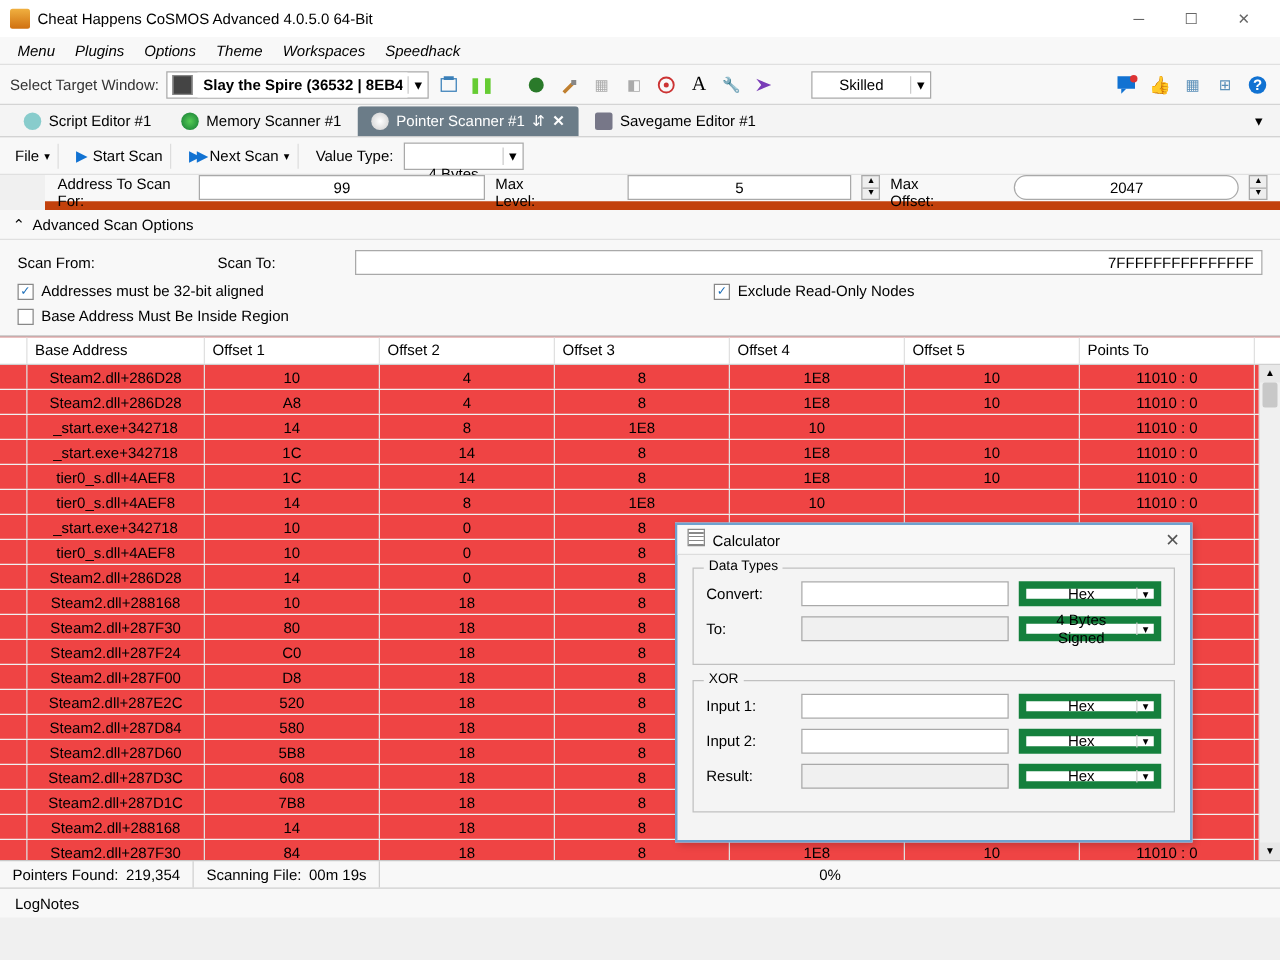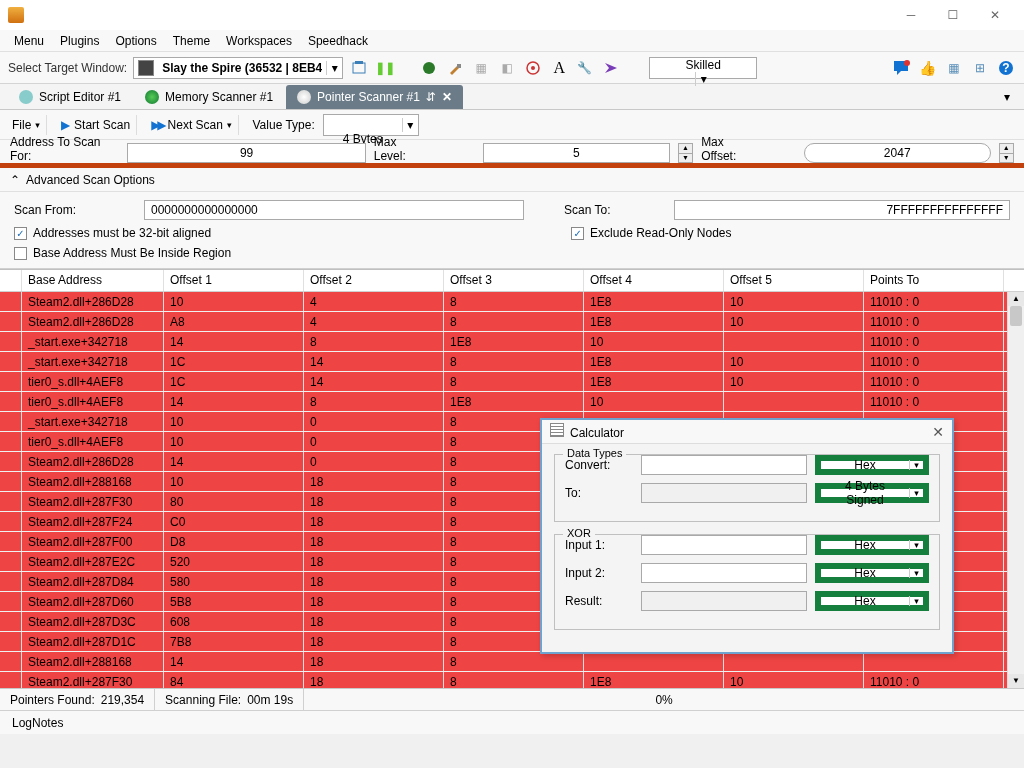--- a/index.html
+++ b/index.html
@@ -3,82 +3,83 @@
 <meta charset="utf-8">
 <style>
 * { box-sizing: border-box; margin: 0; padding: 0; font-family: 'Segoe UI', Tahoma, sans-serif; font-size: 12px; }
 body { background: #f0f0f0; width: 1024px; height: 768px; overflow: hidden; position: relative; }
 .titlebar { height: 30px; background: #fff; display: flex; align-items: center; padding: 0 8px; justify-content: space-between; }
 .titlebar .left { display: flex; align-items: center; gap: 6px; }
 .titlebar .title-icon { width: 16px; height: 16px; background: linear-gradient(#f0b040,#d07010); border-radius: 2px; display: inline-block; }
 .win-controls { display: flex; gap: 0; }
 .win-btn { width: 42px; height: 28px; display: flex; align-items: center; justify-content: center; color: #666; cursor: default; }
 .menubar { height: 22px; background: #f8f8f8; display: flex; align-items: center; padding: 0 6px; gap: 0; border-bottom: 1px solid #e0e0e0; }
-.menubar span { padding: 3px 8px; cursor: default; }
+.menubar span { padding: 3px 8px; cursor: default; font-style: italic; }
 .toolbar { height: 32px; background: #f8f8f8; display: flex; align-items: center; padding: 0 8px; gap: 6px; border-bottom: 1px solid #d4d4d4; }
 .label { color: #333; }
 .combo { display: inline-flex; align-items: center; border: 1px solid #a9a9a9; background: #fff; height: 22px; }
 .combo input { border: none; outline: none; padding: 2px 4px; height: 20px; font-weight: bold; }
 .combo .arrow { width: 16px; text-align: center; border-left: 1px solid #ccc; }
 .tb-icon { width: 20px; height: 20px; display: inline-flex; align-items: center; justify-content: center; border: 1px solid transparent; }
 .tabs { height: 26px; background: #f4f4f4; display: flex; align-items: center; padding: 0 8px; gap: 2px; border-bottom: 1px solid #c8c8c8; }
 .tab { display: flex; align-items: center; gap: 6px; padding: 4px 10px; height: 24px; border: 1px solid transparent; position: relative; }
 .tab.active { background: #6b7c88; color: #fff; border-radius: 3px 3px 0 0; }
 .tab .tab-icon { width: 14px; height: 14px; border-radius: 50%; display: inline-block; }
 .tab .pin { color: #fff; }
 .tab .close { font-weight: bold; }
 .scan-bar { height: 30px; background: #f8f8f8; display: flex; align-items: center; padding: 0 6px; gap: 8px; border-bottom: 1px solid #e0e0e0; }
 .btn-bar { display: inline-flex; align-items: center; gap: 4px; padding: 3px 6px; border-right: 1px solid #ddd; }
-.addr-bar { height: 28px; background: #f8f8f8; display: flex; align-items: flex-end; padding: 0 10px; gap: 8px; border-bottom: 5px solid #c2410c; }
+.addr-bar { height: 28px; background: #f8f8f8; display: flex; align-items: flex-start; padding: 0 10px; gap: 8px; border-bottom: 7px solid #c2410c; margin-left: 36px; }
 .input-f { border: 1px solid #a9a9a9; background: #fff; height: 20px; padding: 2px 6px; text-align: center; }
 .spinner { display: flex; flex-direction: column; height: 20px; border: 1px solid #a9a9a9; width: 16px; background: #eee; }
 .spinner div { flex: 1; font-size: 7px; text-align: center; border-bottom: 1px solid #a9a9a9; }
 .adv-header { height: 24px; background: #f8f8f8; display: flex; align-items: center; padding: 0 10px; border-bottom: 1px solid #e0e0e0; gap: 6px; }
 .adv-body { background: #f8f8f8; padding: 8px 14px; border-bottom: 1px solid #d0d0d0; }
 .adv-row { display: flex; align-items: center; gap: 10px; margin-bottom: 6px; }
 .checkbox-row { display: flex; gap: 40px; margin-top: 6px; }
 .checkbox { display: flex; align-items: center; gap: 6px; }
 .cb { width: 13px; height: 13px; border: 1px solid #888; background: #fff; display: inline-flex; align-items: center; justify-content: center; font-size: 10px; color: #1a6db8; }
 .table-wrap { position: relative; background: #ef4444; border-top: 1px solid #c0c0c0; }
 .table-head { display: flex; height: 22px; background: #fff; border-bottom: 1px solid #d0d0d0; }
 .table-head div, .table-row div { padding: 3px 6px; border-right: 1px solid #e0e0e0; overflow: hidden; white-space: nowrap; }
 .table-row { display: flex; height: 20px; border-bottom: 1px solid #f0f0f0; }
 .col-spacer { width: 22px; }
 .col-base { width: 142px; }
 .col-off { width: 140px; }
 .col-pt { width: 140px; }
-.table-body { height: 396px; overflow: hidden; position: relative; }
+.table-body { height: 396px; overflow: hidden; position: relative; text-align: center; }
 .scrollbar { position: absolute; right: 0; top: 22px; bottom: 0; width: 17px; background: #f0f0f0; border-left: 1px solid #ddd; }
 .scroll-thumb { position: absolute; top: 14px; left: 2px; right: 2px; height: 20px; background: #c8c8c8; border-radius: 2px; }
 .scroll-ar { position: absolute; left: 0; right: 0; height: 14px; background: #e8e8e8; text-align: center; font-size: 8px; line-height: 14px; }
 .progress-row { height: 22px; display: flex; align-items: center; border-top: 1px solid #c8c8c8; background: #f8f8f8; }
 .progress-cell { padding: 0 10px; border-right: 1px solid #d0d0d0; height: 100%; display: flex; align-items: center; gap: 6px; }
 .progress-bar-cell { flex: 1; position: relative; display: flex; align-items: center; justify-content: center; }
 .statusbar { height: 24px; background: #f8f8f8; border-top: 1px solid #d0d0d0; display: flex; align-items: center; padding: 0 12px; }
 .calc-dialog { position: absolute; left: 540px; top: 418px; width: 414px; background: #f4f4f4; border: 2px solid #6ea2cf; box-shadow: 2px 2px 6px rgba(0,0,0,0.2); }
 .calc-title { height: 24px; display: flex; align-items: center; justify-content: space-between; padding: 0 8px; background: #f8f8f8; border-bottom: 1px solid #ddd; }
 .calc-title .ic { width: 14px; height: 14px; border: 1px solid #888; display: inline-block; margin-right: 6px; background: repeating-linear-gradient(0deg,#888,#888 1px,#fff 1px,#fff 3px); }
 .calc-body { padding: 10px 12px; }
-.fieldset { border: 1px solid #c0c0c0; padding: 0 10px 10px 10px; margin-bottom: 12px; position: relative; }
+.fieldset { border: 1px solid #c0c0c0; padding: 10px 10px 10px 10px; margin-bottom: 12px; position: relative; }
 .fieldset .legend { position: absolute; top: -8px; left: 8px; background: #f4f4f4; padding: 0 4px; font-size: 11px; }
 .field-row { display: flex; align-items: center; gap: 8px; margin-bottom: 8px; }
 .field-row .flabel { width: 68px; }
 .field-row input { flex: 1; height: 20px; border: 1px solid #a9a9a9; padding: 2px 4px; background: #fff; }
 .field-row input[readonly] { background: #f0f0f0; }
 .sel { display: flex; align-items: center; border: 6px solid #15803d; background: #fff; height: 20px; }
 .sel .sv { width: 88px; text-align: center; padding: 0 4px; }
 .sel .ar { width: 14px; border-left: 1px solid #ccc; text-align: center; font-size: 9px; }
 svg { display: block; }
 </style>
 </head>
 <body>
 
 <div class="titlebar">
   <div class="left">
     <span class="title-icon"></span>
+    <span>Cheat Happens CoSMOS Advanced 4.0.5.0 64-Bit</span>
   </div>
   <div class="win-controls">
     <div class="win-btn">─</div>
     <div class="win-btn">☐</div>
     <div class="win-btn">✕</div>
   </div>
 </div>
 
 <div class="menubar">
   <span>Menu</span>
@@ -124,21 +125,21 @@
       </svg>
     </span>
   <span class="tb-icon" style="font-family:serif;font-size:16px;">A</span>
   <span class="tb-icon">🔧</span>
   <span class="tb-icon">
       <svg width="16" height="16">
         <path d="M2 3 L14 8 L2 13 L6 8 Z" fill="#7a3db8"></path>
       </svg>
     </span>
   <span style="width:16px"></span>
-  <div class="combo" style="width:108px;flex-direction:column;">
+  <div class="combo" style="width:96px;">
     <span style="flex:1;text-align:center;">Skilled</span>
     <span class="arrow">▾</span>
   </div>
   <span style="flex:1"></span>
   <span class="tb-icon">
       <svg width="18" height="18">
         <rect x="1" y="2" width="14" height="10" fill="#1172d2"></rect>
         <path d="M4 12 L4 16 L8 12" fill="#1172d2"></path>
         <circle cx="14" cy="4" r="3" fill="#d33"></circle>
       </svg>
@@ -161,20 +162,24 @@
   </div>
   <div class="tab">
     <span class="tab-icon" style="background:radial-gradient(#5c5,#173)"></span>
     <span>Memory Scanner #1</span>
   </div>
   <div class="tab active">
     <span class="tab-icon" style="background:radial-gradient(#fff,#ccc)"></span>
     <span>Pointer Scanner #1</span>
     <span class="pin">⇵</span>
     <span class="close">✕</span>
+  </div>
+  <div class="tab">
+    <span class="tab-icon" style="background:#778;border-radius:2px;"></span>
+    <span>Savegame Editor #1</span>
   </div>
   <span style="flex:1"></span>
   <span style="padding:0 6px;">▾</span>
 </div>
 
 <div class="scan-bar">
   <div class="btn-bar">
     <span>File</span>
       <span style="font-size:9px;">▾</span>
   </div>
@@ -213,21 +218,20 @@
     </div>
 </div>
 
 <div class="adv-header">
   <span>⌃</span>
   <span>Advanced Scan Options</span>
 </div>
 <div class="adv-body">
   <div class="adv-row">
     <span style="width:120px;">Scan From:</span>
-    <input class="input-f" style="width: 380px; text-align: left;" value="0000000000000000">
     <span style="width:20px;"></span>
     <span style="width:100px;">Scan To:</span>
     <input class="input-f" style="flex: 1 1 0%; text-align: right;" value="7FFFFFFFFFFFFFFF">
   </div>
   <div class="checkbox-row">
     <div class="checkbox">
       <span class="cb">✓</span>
       <span>Addresses must be 32-bit aligned</span>
     </div>
     <span style="width:280px;"></span>

